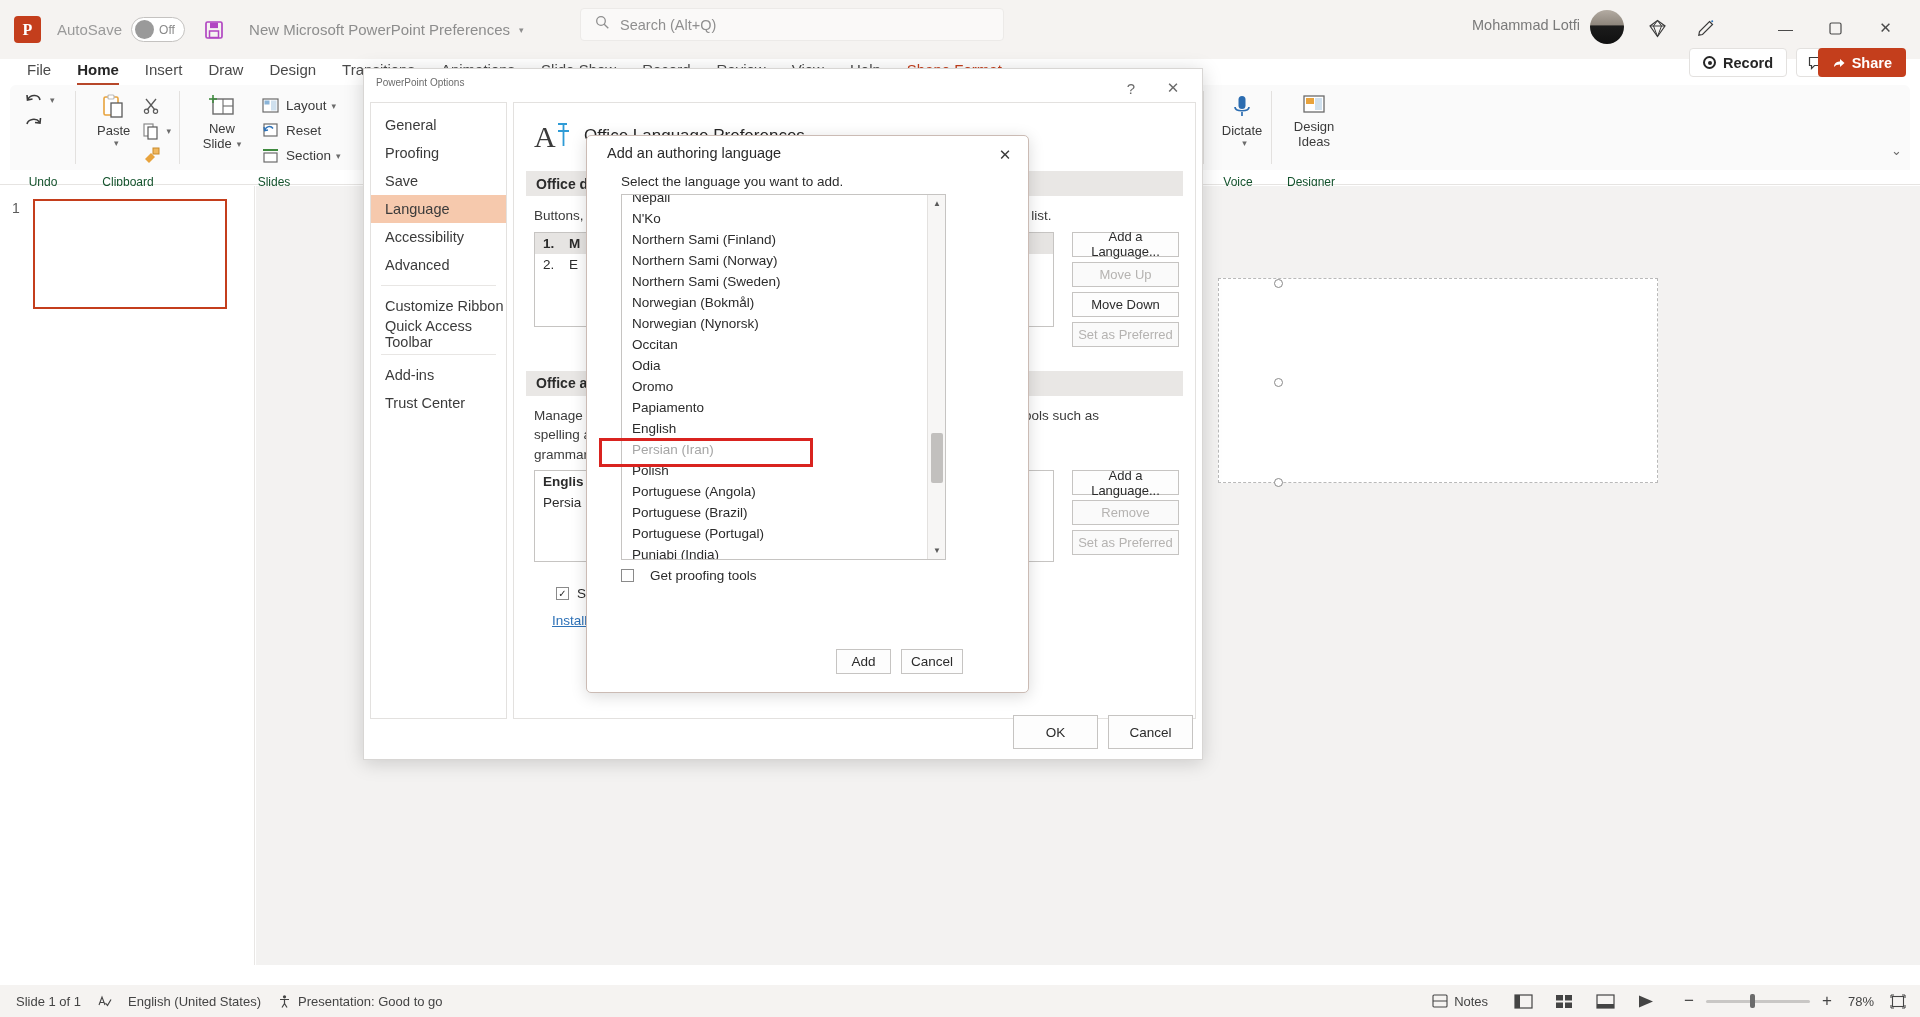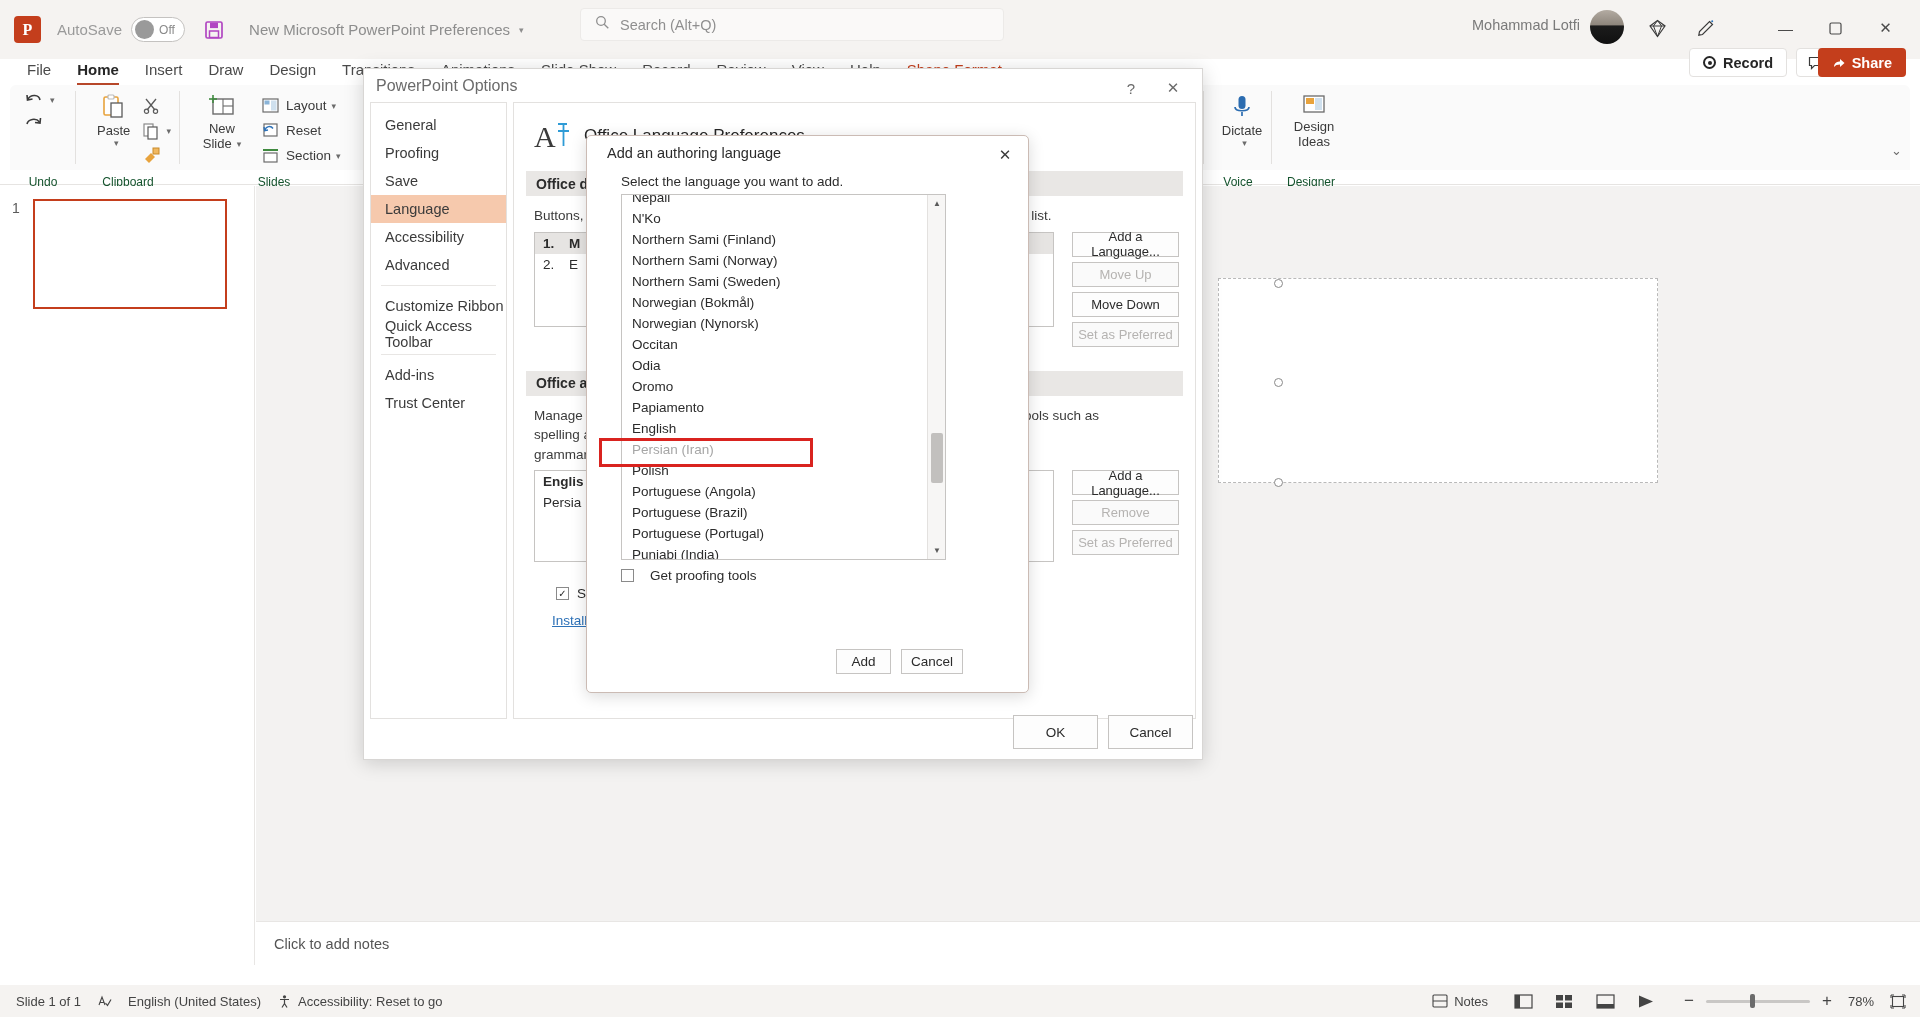--- a/index.html
+++ b/index.html
@@ -170,21 +170,21 @@
     position: absolute; left: 44px; top: -5.5px; width: 5px; height: 14px;
     background: #6b6b6b; border-radius: 2px;
   }
 
   
   .options-dialog {
     position: absolute; left: 363px; top: 68px; width: 840px; height: 692px;
     background: #fff; border: 1px solid #d8d6d4;
     box-shadow: 0 3px 18px rgba(0,0,0,0.17);
   }
-  .od-title { position: absolute; left: 12px; top: 8px; font-size: 16px; color: #6b6b6b; }
+  .od-title { position: absolute; left: 12px; top: 8px; font-size: 10px; color: #6b6b6b; }
   .od-help { position: absolute; right: 56px; top: 6px; width: 30px; height: 26px;
     display: flex; align-items: center; justify-content: center; font-size: 15px; color: #6b6b6b; }
   .od-close { position: absolute; right: 10px; top: 6px; width: 38px; height: 26px;
     display: flex; align-items: center; justify-content: center; font-size: 15px; color: #6b6b6b; }
 
   .od-nav {
     position: absolute; left: 6px; top: 33px; width: 137px; height: 617px;
     border: 1px solid #e3e1df; background: #fff; padding-top: 8px;
   }
   .nav-item { height: 28px; display: flex; align-items: center; padding-left: 14px;
@@ -580,39 +580,36 @@
     <div class="thumb"></div>
   </div>
 
   <div class="canvas-area">
     <div class="slide-shape"></div>
     <div class="handle" style="left:1018px;top:93px"></div>
     <div class="handle" style="left:1018px;top:192px"></div>
     <div class="handle" style="left:1018px;top:292px"></div>
   </div>
 
-  <div class="notes-bar">
-    <span>Click to add notes</span>
-  </div>
 
   <div class="statusbar">
     <div class="sb-item">Slide 1 of 1</div>
     <div class="sb-item">
       <svg width="15" height="15" viewBox="0 0 15 15">
         <path d="M2 11 L5 3 L8 11 M3 8.5 h4" fill="none" stroke="#444" stroke-width="1.1"></path>
         <path d="M8.5 9 L10.5 11.5 L14 5.5" fill="none" stroke="#444" stroke-width="1.2"></path>
       </svg>
     </div>
     <div class="sb-item">English (United States)</div>
     <div class="sb-item">
       <svg width="15" height="15" viewBox="0 0 15 15" style="margin-right:6px">
         <circle cx="7.5" cy="2.8" r="1.6" fill="#444"></circle>
         <path d="M3 5.5 h9 M7.5 5.5 v4 M7.5 9.5 L5 13.5 M7.5 9.5 L10 13.5" stroke="#444" stroke-width="1.2" fill="none"></path>
       </svg>
-      <span>Accessibility: Reset to go</span>
+      <span>Presentation: Good to go</span>
     </div>
 
     <div class="sb-right">
       <div class="sb-item">
         <svg width="16" height="14" viewBox="0 0 16 14" style="margin-right:6px">
           <rect x="1" y="1" width="14" height="12" rx="1" fill="none" stroke="#444" stroke-width="1.1"></rect>
           <line x1="1" y1="7" x2="15" y2="7" stroke="#444" stroke-width="1"></line>
         </svg>
         <span>Notes</span>
       </div>

